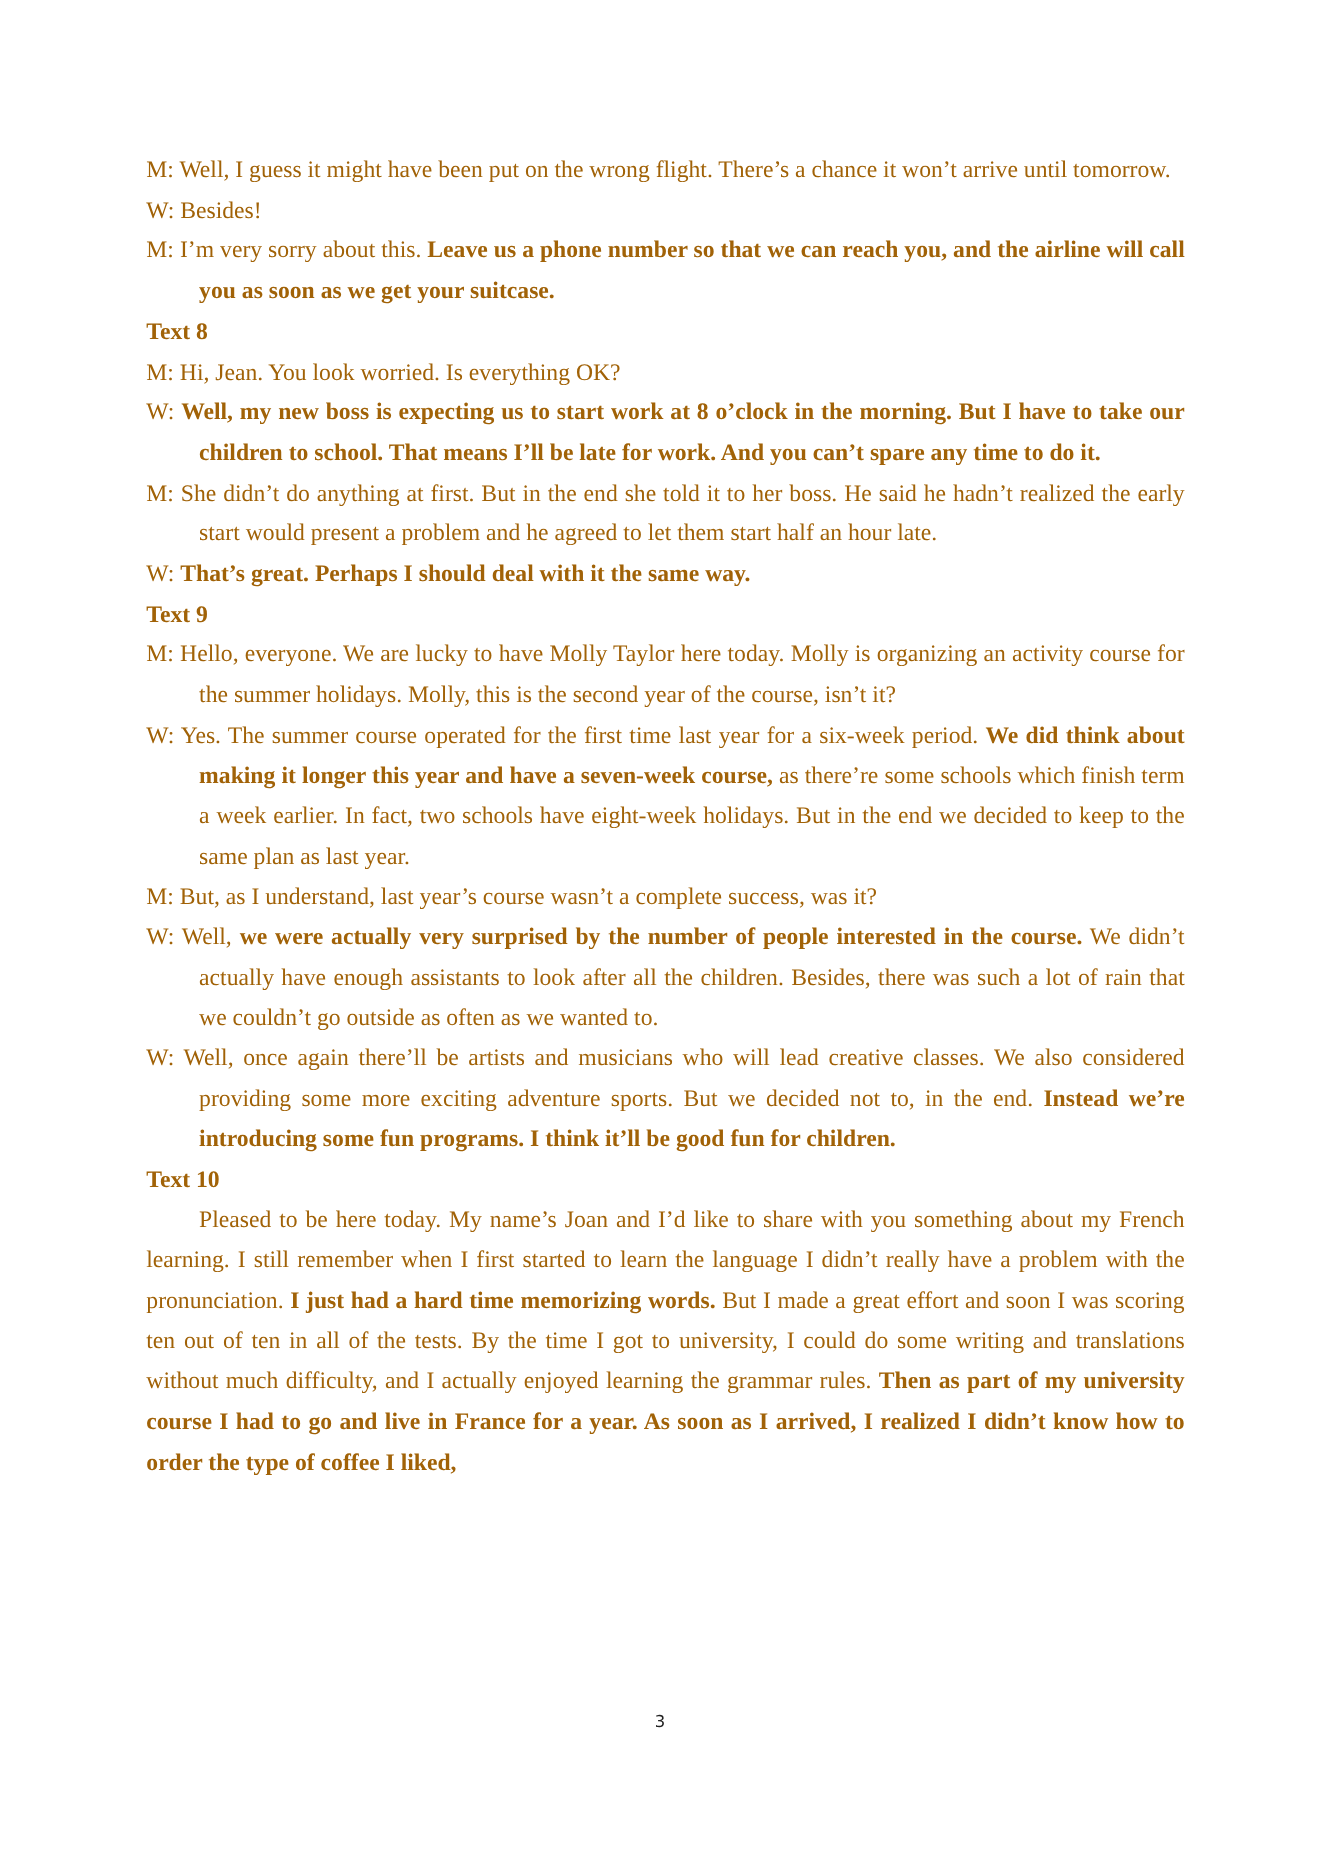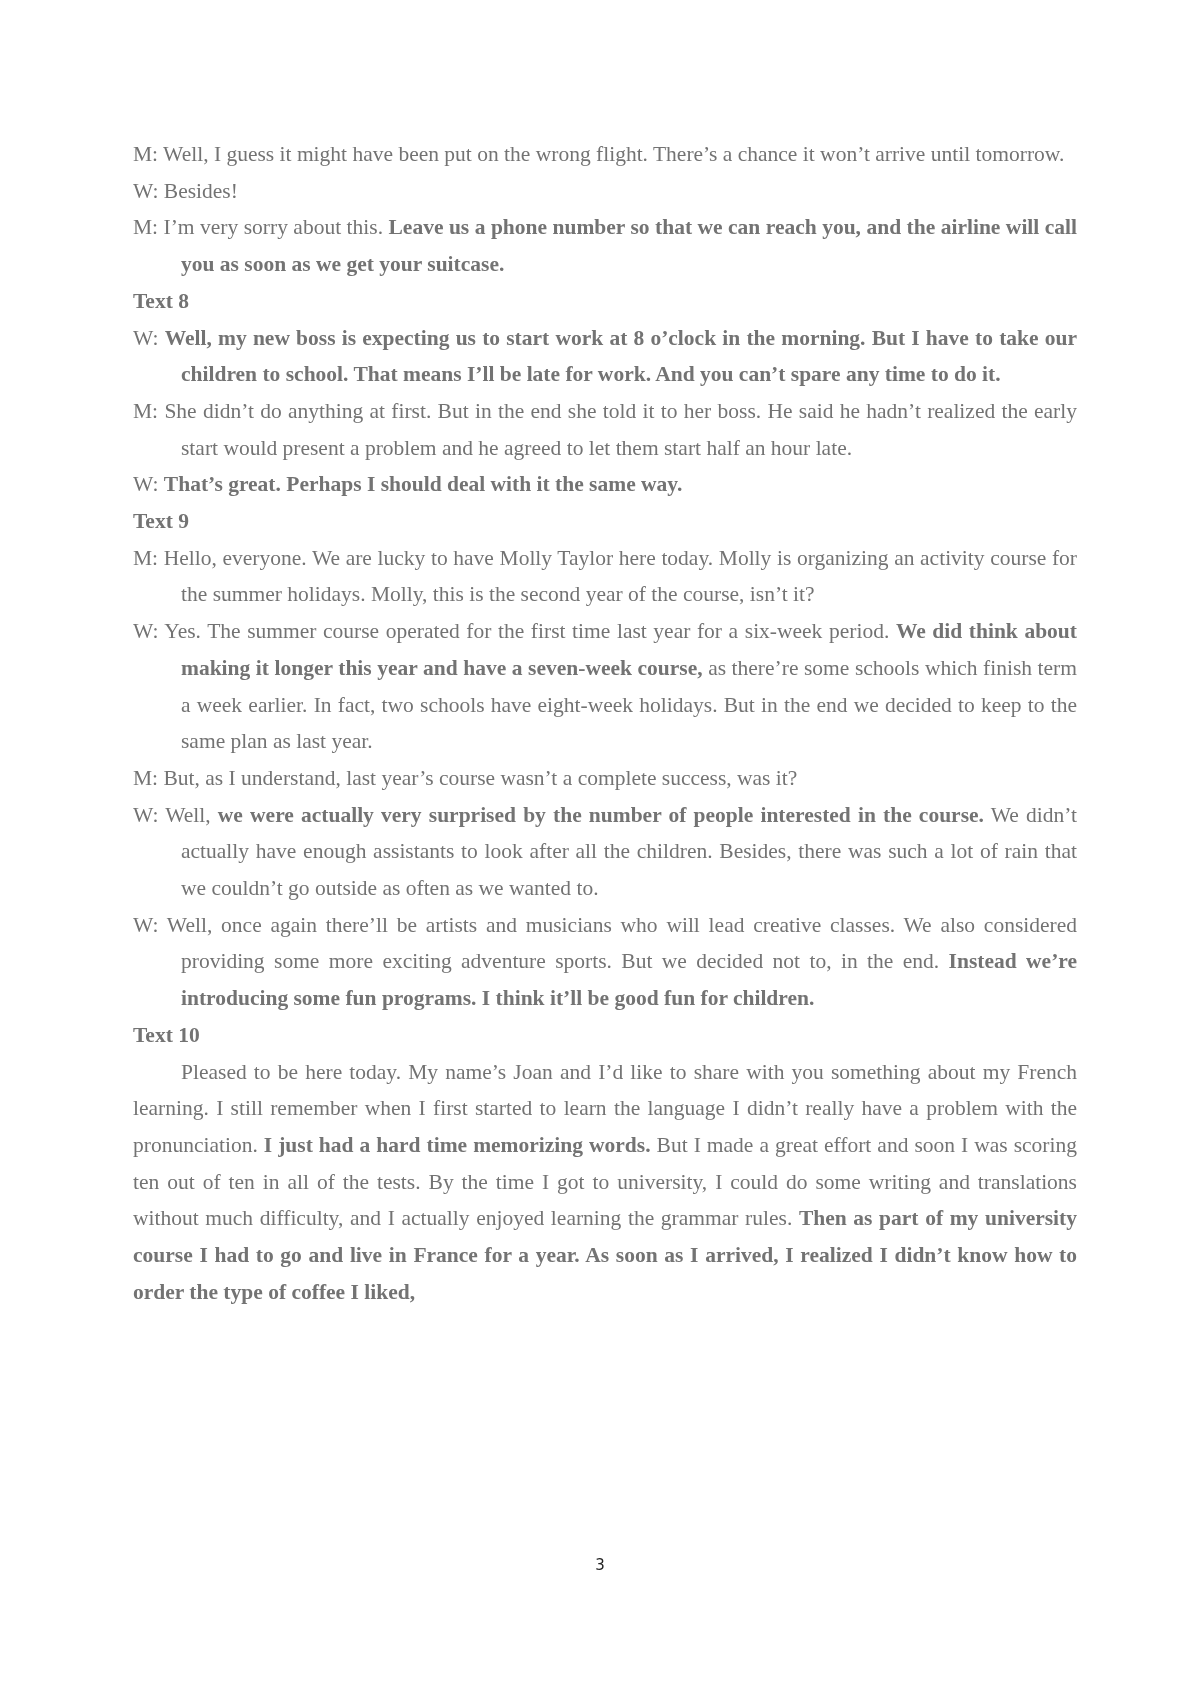--- a/index.html
+++ b/index.html
@@ -4,21 +4,21 @@
   <style>
     html, body { margin: 0; padding: 0; background: #ffffff; }
     body { width: 1200px; height: 1695px; position: relative; overflow: hidden; }
     .page {
       position: absolute;
       left: 133px;
       top: 136px;
       width: 944px;
       font-family: "Liberation Serif", serif;
       font-size: 21.5px;
-      color: #737373;
+      color: #a16207;
       line-height: 36.7px;
     }
     .line { margin: 0; text-align: justify; }
     .dlg { padding-left: 48px; text-indent: -48px; }
     .heading { font-weight: bold; font-family: Liberation Serif, serif; }
     .para { text-indent: 48px; }
     b { font-weight: bold; }
     .pagenum {
       position: absolute;
       left: 0; right: 0;
@@ -30,20 +30,21 @@
     }
   </style>
 </head>
 <body>
 
 <div class="page" id="page">
     <p class="line dlg"><span>M:</span><span> Well, I guess it might have been put on the wrong flight. There’s a chance it won’t arrive until tomorrow.</span></p>
     <p class="line dlg"><span>W:</span><span> Besides!</span></p>
     <p class="line dlg"><span>M:</span><span> I’m very sorry about this. </span><b>Leave us a phone number so that we can reach you, and the airline will call you as soon as we get your suitcase.</b></p>
     <p class="line heading">Text 8</p>
+    <p class="line dlg"><span>M:</span><span> Hi, Jean. You look worried. Is everything OK?</span></p>
     <p class="line dlg"><span>W:</span><span> </span><b>Well, my new boss is expecting us to start work at 8 o’clock in the morning. But I have to take our children to school. That means I’ll be late for work. And you can’t spare any time to do it.</b></p>
     <p class="line dlg"><span>M:</span><span> She didn’t do anything at first. But in the end she told it to her boss. He said he hadn’t realized the early start would present a problem and he agreed to let them start half an hour late.</span></p>
     <p class="line dlg"><span>W:</span><span> </span><b>That’s great. Perhaps I should deal with it the same way.</b></p>
     <p class="line heading">Text 9</p>
     <p class="line dlg"><span>M:</span><span> Hello, everyone. We are lucky to have Molly Taylor here today. Molly is organizing an activity course for the summer holidays. Molly, this is the second year of the course, isn’t it?</span></p>
     <p class="line dlg"><span>W:</span><span> Yes. The summer course operated for the first time last year for a six-week period. </span><b>We did think about making it longer this year and have a seven-week course,</b><span> as there’re some schools which finish term a week earlier. In fact, two schools have eight-week holidays. But in the end we decided to keep to the same plan as last year.</span></p>
     <p class="line dlg"><span>M:</span><span> But, as I understand, last year’s course wasn’t a complete success, was it?</span></p>
     <p class="line dlg"><span>W:</span><span> Well, </span><b>we were actually very surprised by the number of people interested in the course.</b><span> We didn’t actually have enough assistants to look after all the children. Besides, there was such a lot of rain that we couldn’t go outside as often as we wanted to.</span></p>
     <p class="line dlg"><span>W:</span><span> Well, once again there’ll be artists and musicians who will lead creative classes. We also considered providing some more exciting adventure sports. But we decided not to, in the end. </span><b>Instead we’re introducing some fun programs. I think it’ll be good fun for children.</b></p>
     <p class="line heading">Text 10</p>

